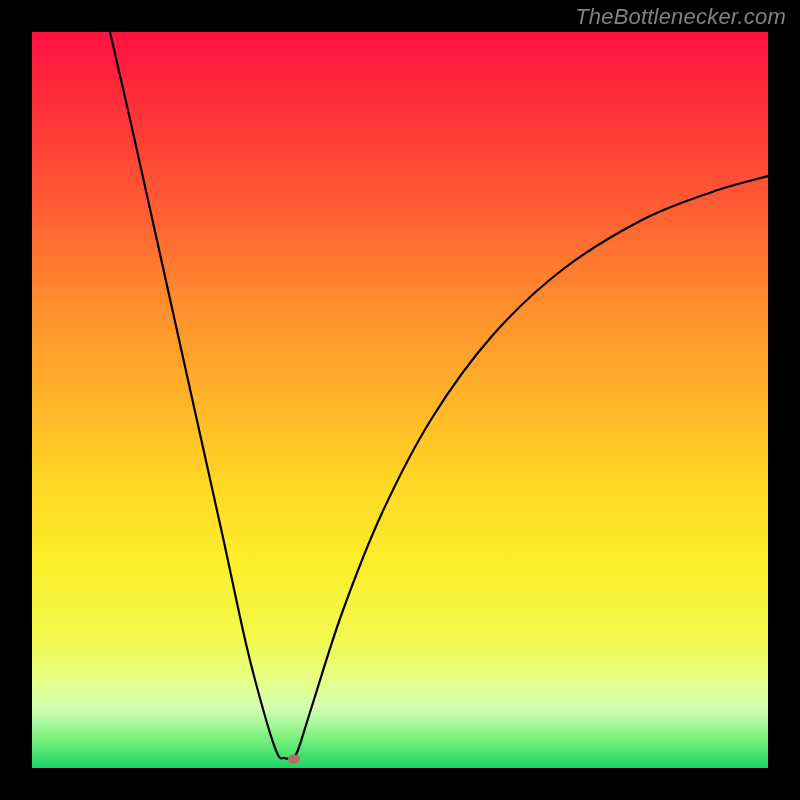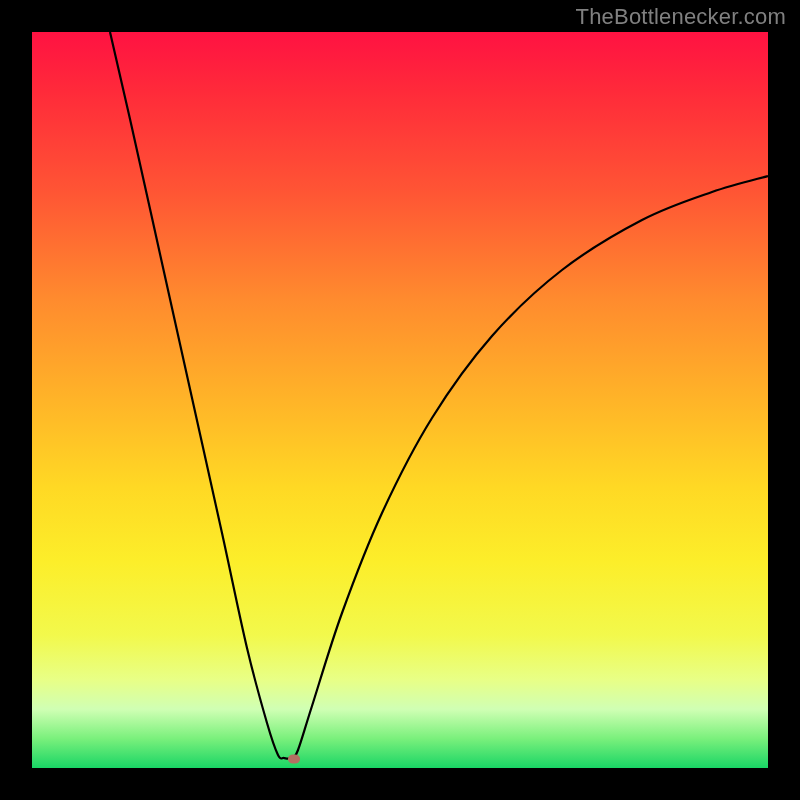--- a/index.html
+++ b/index.html
@@ -9,20 +9,21 @@
     height: 800px;
     background: #000000;
     font-family: Arial, Helvetica, sans-serif;
     overflow: hidden;
   }
   .frame {
     position: relative;
     width: 800px;
     height: 800px;
     background: #000000;
+    font-style: italic;
   }
   .watermark {
     position: absolute;
     top: 4px;
     right: 14px;
     color: #808080;
     font-size: 22px;
     letter-spacing: 0.2px;
     z-index: 30;
   }

